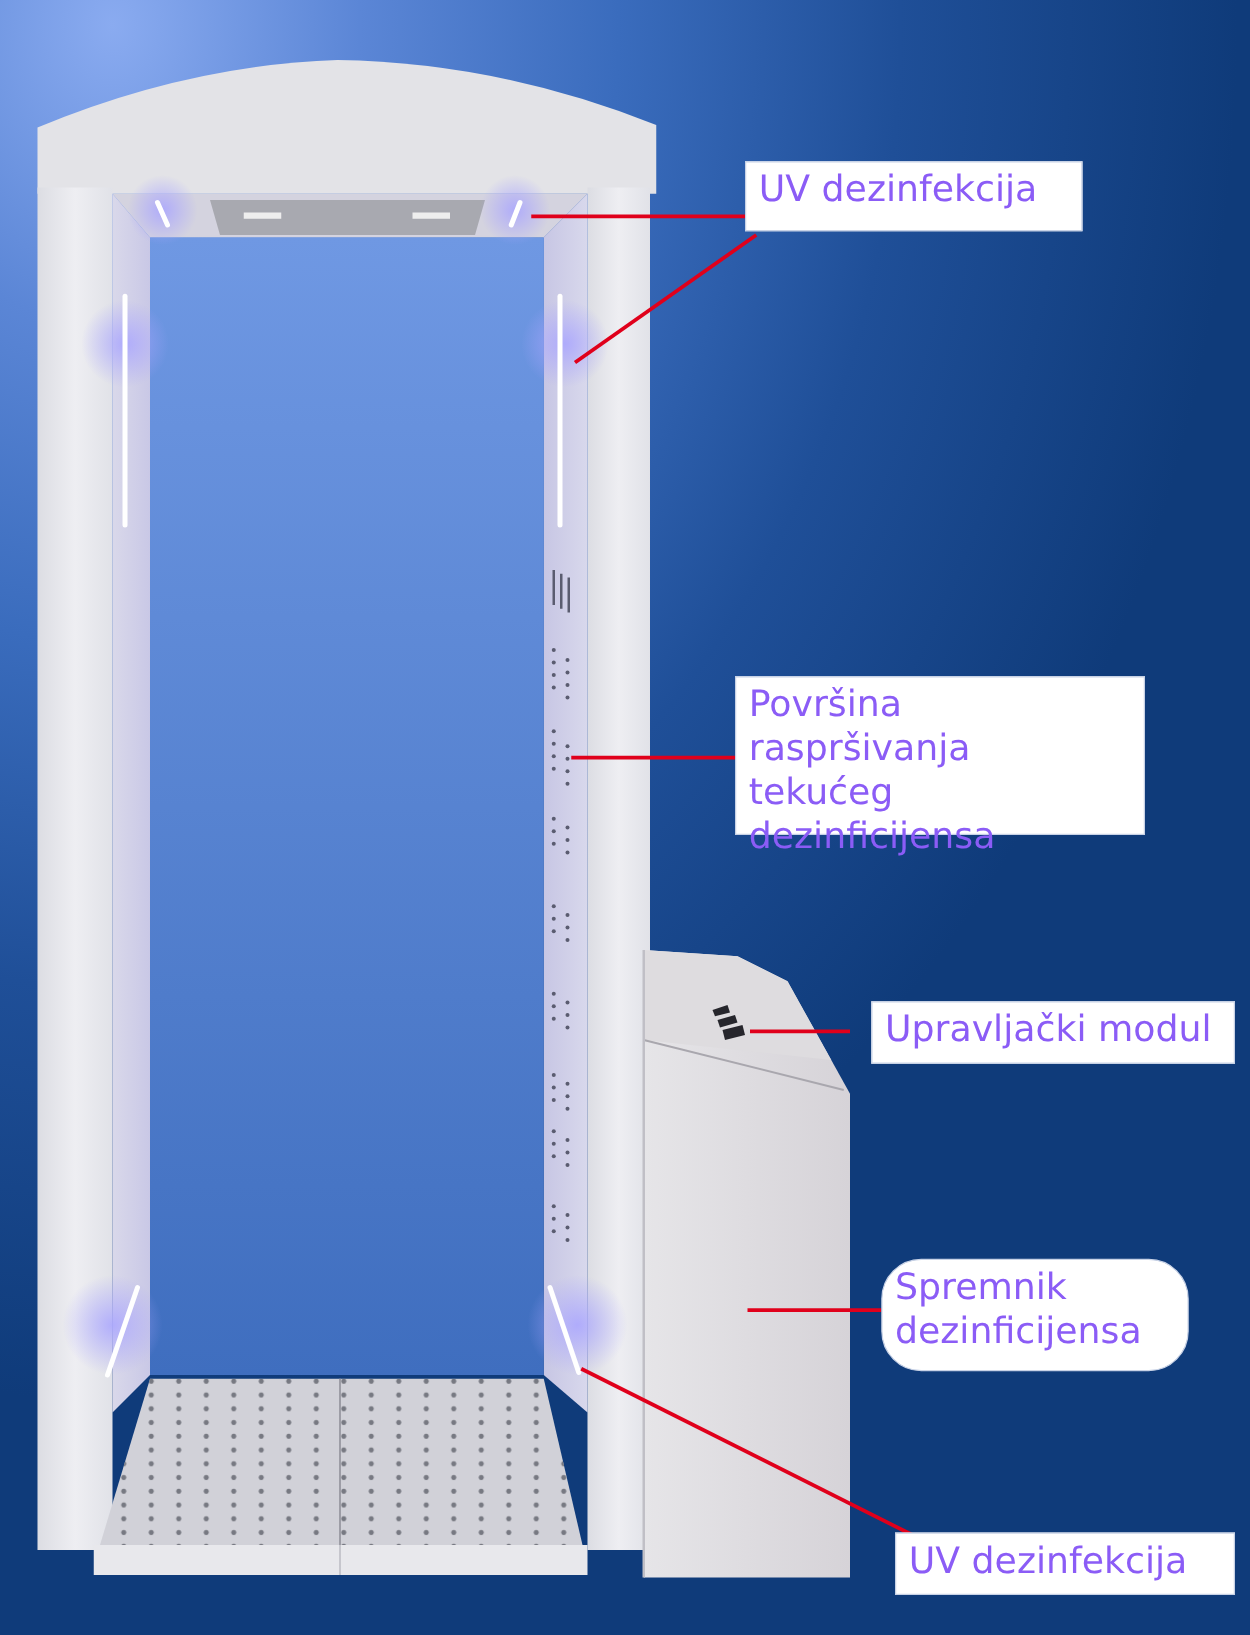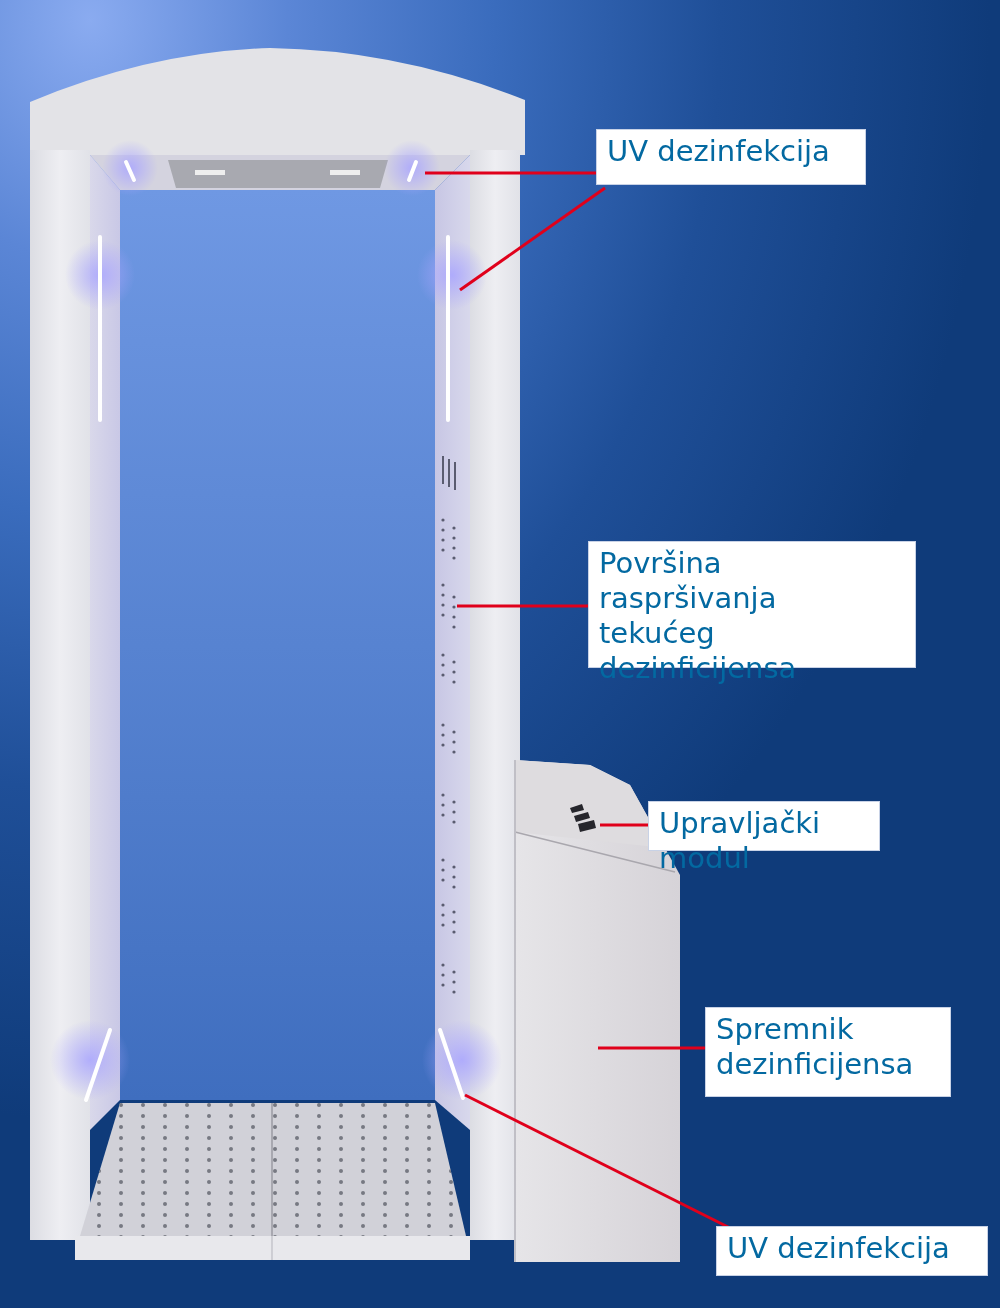--- a/index.html
+++ b/index.html
@@ -3,21 +3,21 @@
 <meta charset="utf-8">
 <style>
   html, body { margin: 0; padding: 0; }
   body {
     width: 1000px; height: 1308px; overflow: hidden; position: relative;
     background: radial-gradient(ellipse 900px 1100px at 90px 20px, #8aabf0 0%, #5b86d6 22%, #3a6cbd 45%, #1f4f98 70%, #0f3b7a 100%);
     font-family: "Liberation Sans", sans-serif;
   }
   #scene { position: absolute; left: 0; top: 0; width: 1000px; height: 1308px; }
   .callout {
-    position: absolute; background: #ffffff; color: #0369a1;
+    position: absolute; background: #ffffff; color: #8b5cf6;
     font-family: "DejaVu Sans", sans-serif; font-size: 29px; line-height: 35px;
     padding: 4px 10px 6px 10px; box-sizing: border-box; white-space: pre-line;
     border: 1px solid #c8d2e6;
   }
 </style>
 </head>
 <body>
 
 <svg id="scene" viewBox="0 0 1000 1308" xmlns="http://www.w3.org/2000/svg">
   <defs>
@@ -176,16 +176,16 @@
     <line x1="600" y1="825" x2="680" y2="825"></line>
     <line x1="598" y1="1048" x2="705" y2="1048"></line>
     <line x1="465" y1="1095" x2="730" y2="1228"></line>
   </g>
 </svg>
 
 <div class="callout" style="left:596px; top:129px; width:270px; height:56px;">UV dezinfekcija</div>
 <div class="callout" style="left:588px; top:541px; width:328px; height:127px;">Površina
 raspršivanja
 tekućeg dezinficijensa</div>
-<div class="callout" style="left:648px; top:801px; width:232px; height:50px;">Upravljački modul</div>
-<div class="callout" style="left:705px; top:1007px; width:246px; height:90px;">Spremnik
+<div class="callout" style="left:697px; top:801px; width:291px; height:50px;">Upravljački modul</div>
+<div class="callout" style="left:705px; top:1007px; width:246px; height:90px;border-radius:32px;">Spremnik
 dezinficijensa</div>
 <div class="callout" style="left:716px; top:1226px; width:272px; height:50px;">UV dezinfekcija</div>
 
 </body></html>

